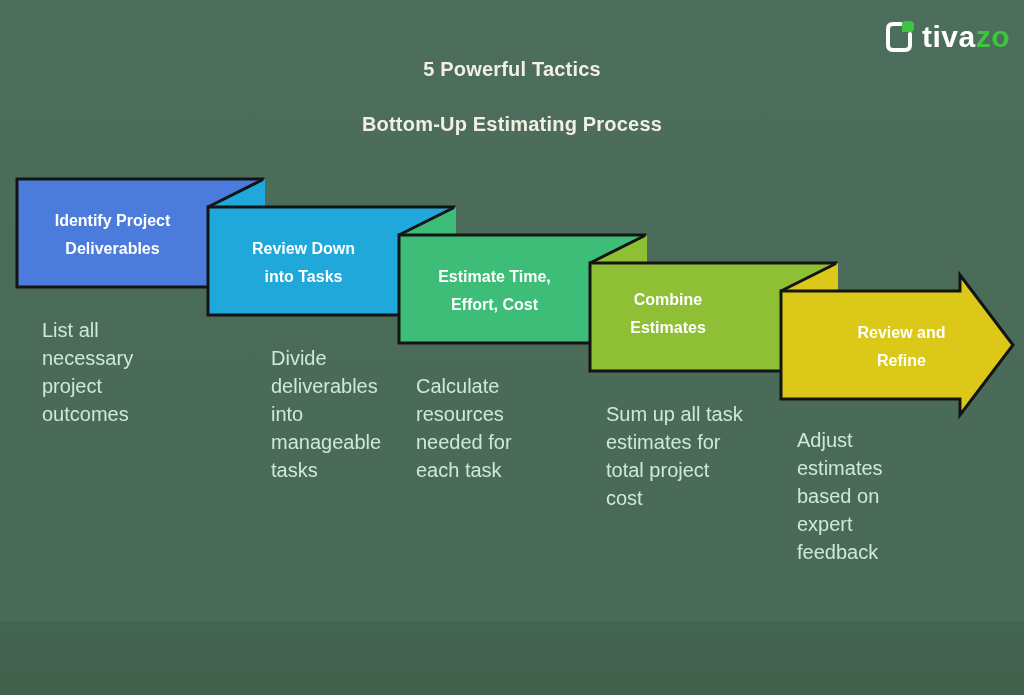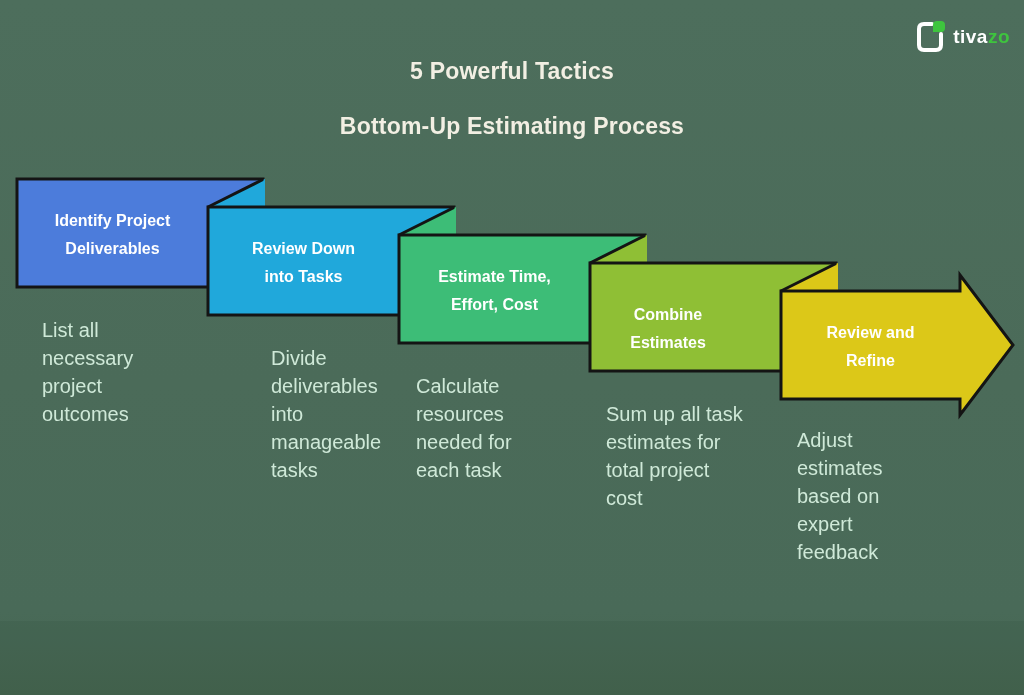--- a/index.html
+++ b/index.html
@@ -19,48 +19,48 @@
     position:relative;
     overflow:hidden;
   }
   .stage{position:absolute;inset:0;}
   .bottom-band{
     position:absolute;left:0;right:0;bottom:0;height:74px;
     background:rgba(20,40,30,0.07);
   }
   .title{
     position:absolute;left:0;width:1024px;text-align:center;
-    color:var(--title_text);font-weight:bold;font-size:23px;letter-spacing:0.2px;
+    color:var(--title_text);font-weight:bold;font-size:20px;letter-spacing:0.2px;
   }
   .title-1{top:58px;}
   .title-2{top:113px;}
   .logo{
     position:absolute;top:20px;right:14px;display:flex;align-items:center;gap:7px;
   }
-  .logo-text{font-size:19px;font-weight:bold;color:var(--logo_primary);letter-spacing:0.5px;}
+  .logo-text{font-size:30px;font-weight:bold;color:var(--logo_primary);letter-spacing:0.5px;}
   .logo-text .accent{color:var(--logo_accent);}
   svg.shapes{position:absolute;left:0;top:0;}
   .step-label{
     position:absolute;
     color:var(--step_label_text);
     font-weight:bold;font-size:16px;line-height:28px;
     text-align:center;white-space:pre-line;
   }
   .step-desc{
     position:absolute;
     color:var(--description_text);
     font-size:20px;line-height:28px;
     white-space:pre-line;
   }
   
   .label-1{left:17px;top:207px;width:191px;}
   .label-2{left:208px;top:235px;width:191px;}
   .label-3{left:399px;top:263px;width:191px;}
-  .label-4{left:590px;top:301px;width:156px;}
-  .label-5{left:781px;top:319px;width:179px;}
+  .label-4{left:590px;top:286px;width:156px;}
+  .label-5{left:812px;top:319px;width:179px;}
   .desc-1{left:34px;top:316px;width:175px;margin-left:8px;}
   .desc-2{left:223px;top:344px;width:175px;margin-left:48px;}
   .desc-3{left:416px;top:372px;width:180px;}
   .desc-4{left:606px;top:400px;width:180px;}
   .desc-5{left:797px;top:426px;width:175px;}
 </style>
 </head>
 <body>
 
 <div class="stage">

